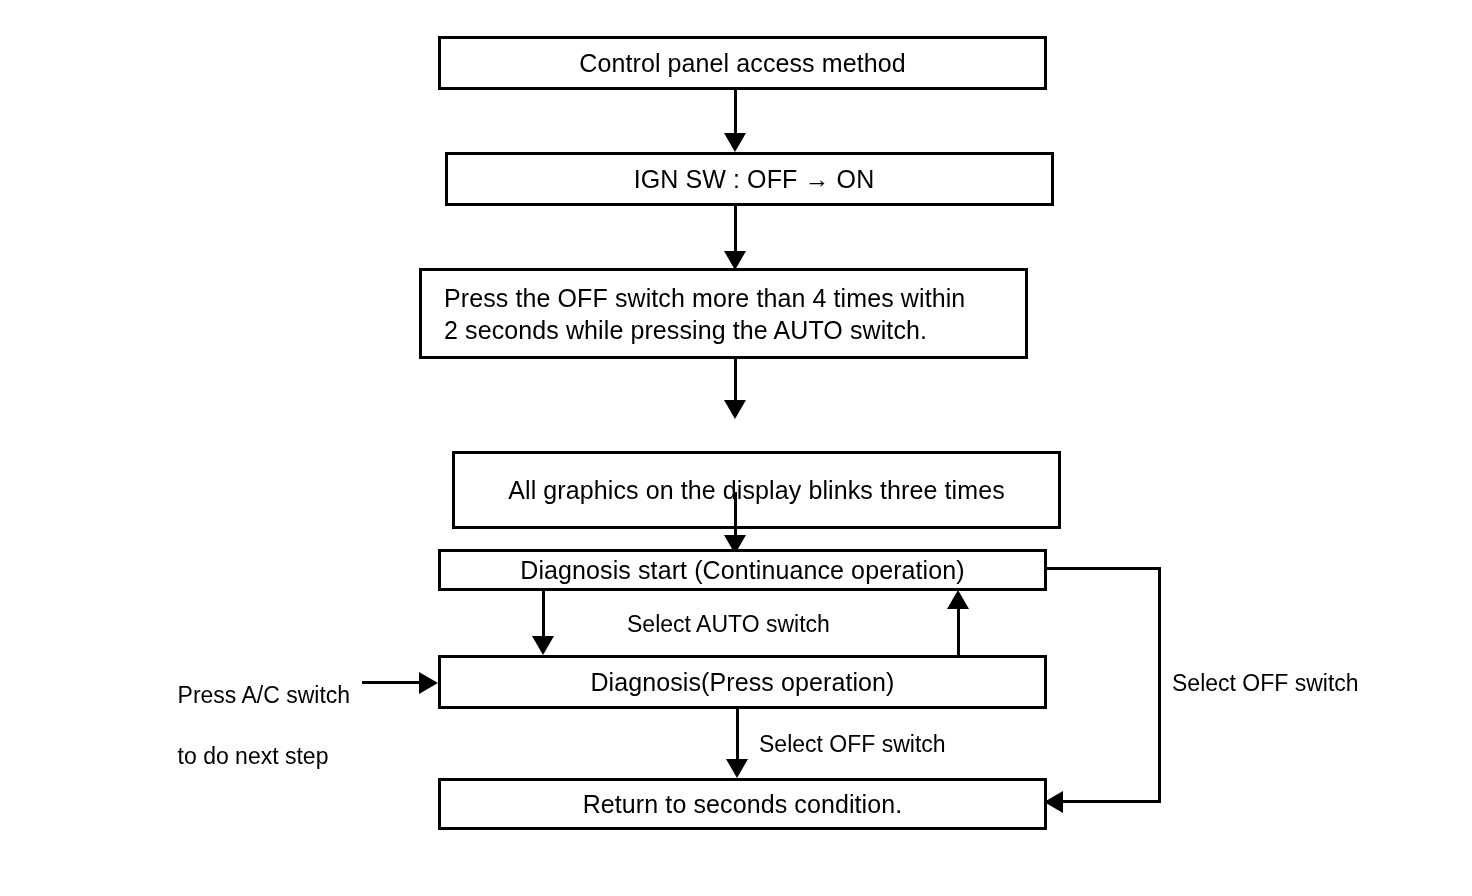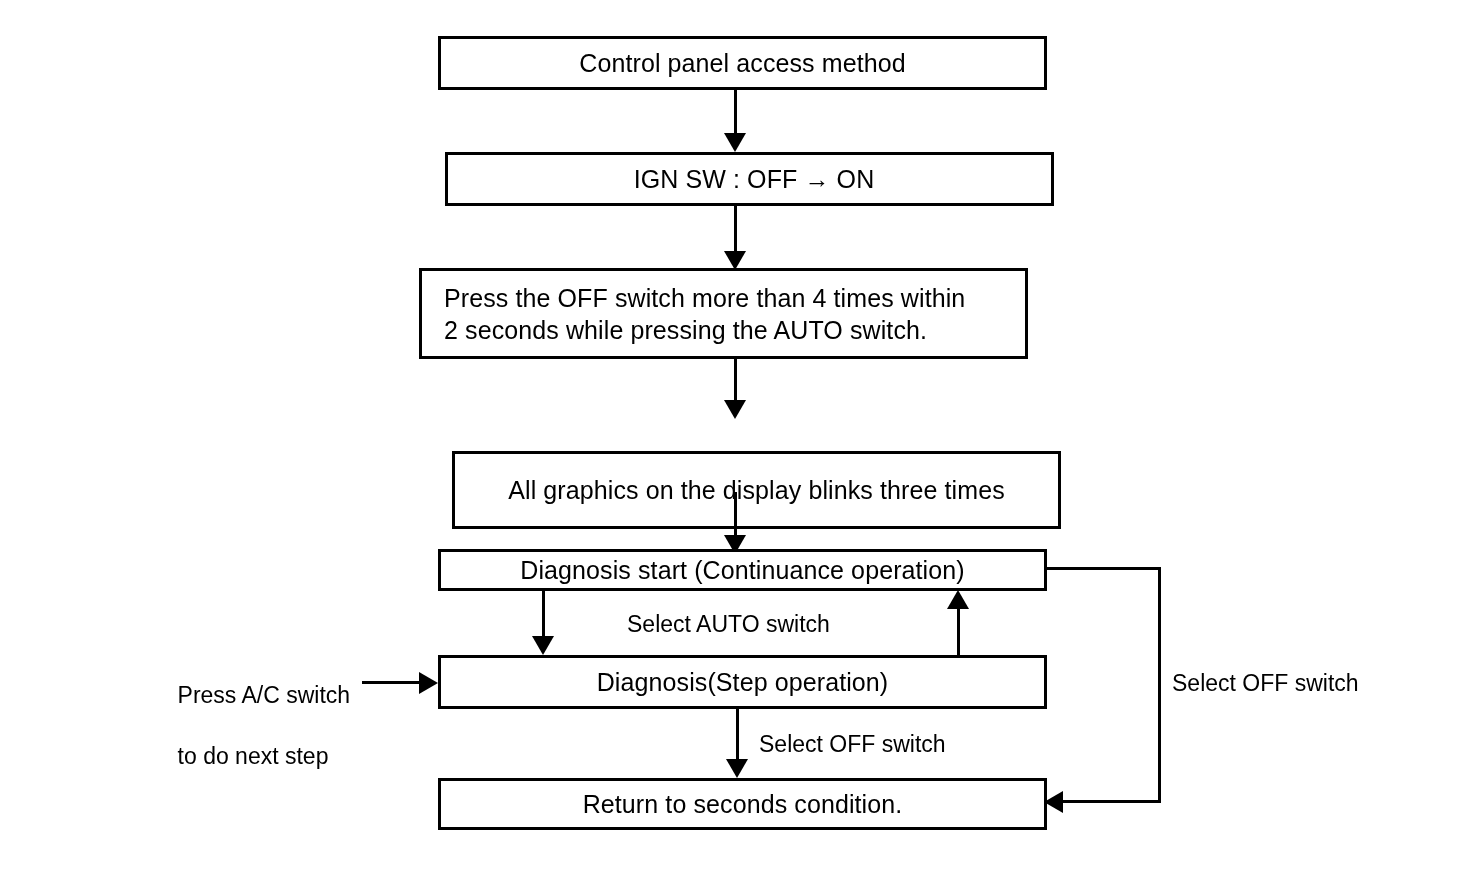--- a/index.html
+++ b/index.html
@@ -138,21 +138,21 @@
 
   <div class="vline" style="left:542px; top:591px; height:48px;"></div>
   <div class="arrow-down" style="left:532px; top:636px;"></div>
 
   <div class="label" style="left:627px; top:610px;">Select AUTO switch</div>
 
   <div class="vline" style="left:957px; top:609px; height:46px;"></div>
   <div class="arrow-up" style="left:947px; top:590px;"></div>
 
   <div class="node" style="left:438px; top:655px; width:609px; height:54px;">
-    <span class="line">Diagnosis(Step operation)</span>
+    <span class="line">Diagnosis(Press operation)</span>
   </div>
 
   <div class="label two-line" style="left:152px; top:650px;">
     <span class="line">Press A/C switch</span><br>
     <span class="line">to do next step</span>
   </div>
   <div class="hline" style="left:362px; top:681px; width:60px;"></div>
   <div class="arrow-right" style="left:419px; top:672px;"></div>
 
   <div class="vline" style="left:736px; top:709px; height:54px;"></div>

